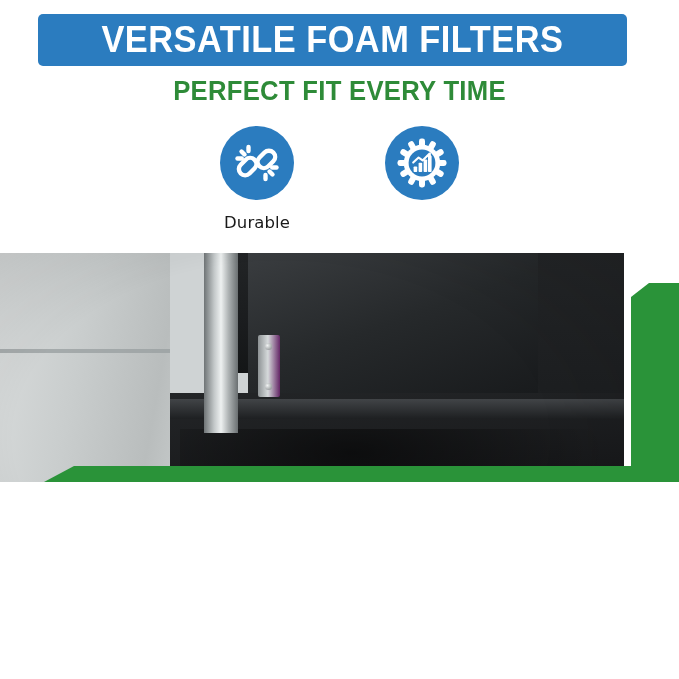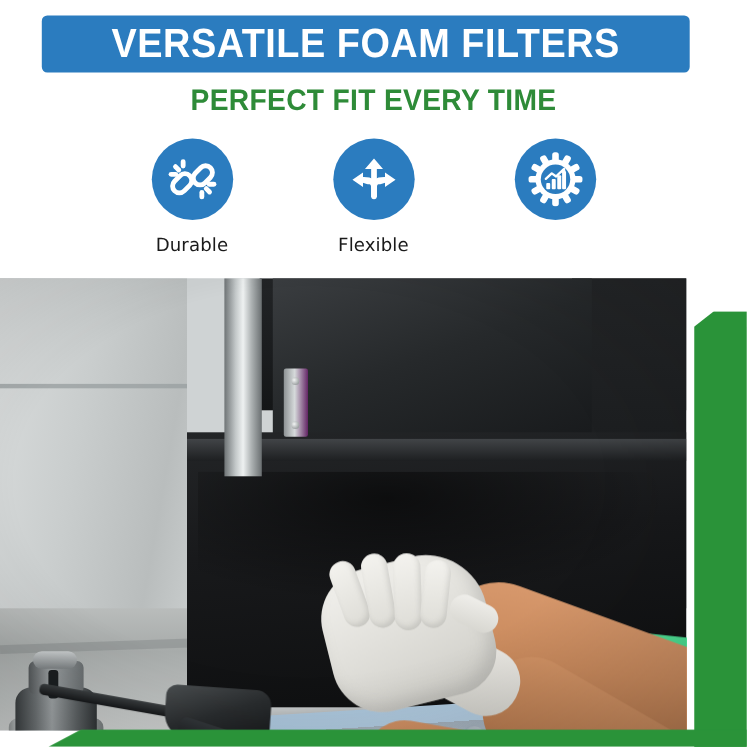--- a/index.html
+++ b/index.html
@@ -3,21 +3,21 @@
 <meta charset="utf-8">
 <style>
   html,body{margin:0;padding:0;}
   body{
     width:679px;height:679px;
     background:#ffffff;
     font-family:"Liberation Sans",sans-serif;
     overflow:hidden;
     position:relative;
   }
-  #root{position:relative;width:679px;height:679px;background:#fff;overflow:hidden;}
+  #root{position:relative;width:679px;height:482px;background:#fff;overflow:hidden;}
 
   
   .banner{
     position:absolute;left:38px;top:14px;width:589px;height:52px;
     background:#2b7cbf;border-radius:5px;
     display:flex;align-items:center;justify-content:center;
   }
   .banner-title{
     color:#ffffff;
     font-family:"Liberation Sans Narrow","Liberation Sans",sans-serif;
@@ -237,46 +237,20 @@
               <path d="M39.5 35.5 L36.5 32.5"></path>
               <path d="M43.5 28.5 L39.2 28.5"></path>
               <path d="M32.5 40.0 L32.5 36.0"></path>
             </g>
           </svg>
         </span>
       </div>
       <div class="feat-label">Durable</div>
     </div>
 
-    <div class="feature">
-      <div class="circle">
-        <span>
-          <svg width="48" height="48" viewBox="0 0 48 48">
-            <g fill="#ffffff">
-
-              <path d="M21.4 40 L26.6 40 L26.6 14.6 L32.2 14.6 L24 5 L15.8 14.6 L21.4 14.6 Z"></path>
-
-              <path d="M23.6 26.2 c-4.6 0 -7.4 -1.6 -9.6 -3.2 l0 -4.2 l-9.6 6.6 l9.6 6.6 l0 -4.2
-                       c1.6 1.0 3.6 1.6 6.2 1.8 z" transform="translate(0,-1)"></path>
-
-              <path d="M24.4 26.2 c4.6 0 7.4 -1.6 9.6 -3.2 l0 -4.2 l9.6 6.6 l-9.6 6.6 l0 -4.2
-                       c-1.6 1.0 -3.6 1.6 -6.2 1.8 z" transform="translate(0,-1)"></path>
-
-              <path d="M18.6 40 L24 40 L24 31 c0 -4.4 -2.6 -6.6 -6.4 -7.4 l0 5.4
-                       c1.8 0.6 2.6 1.6 2.6 3.4 z" opacity="0"></path>
-            </g>
-            <g fill="none" stroke="#ffffff" stroke-width="5.2" stroke-linecap="round">
-              <path d="M24 39.5 L24 31 C24 25.5 19.5 24.6 14.6 24.6"></path>
-              <path d="M24 31 C24 25.5 28.5 24.6 33.4 24.6"></path>
-            </g>
-          </svg>
-        </span>
-      </div>
-      <div class="feat-label">Flexible</div>
-    </div>
 
     <div class="feature">
       <div class="circle">
         <span>
           <svg width="50" height="50" viewBox="0 0 50 50">
 
             <g fill="#ffffff">
               <g id="tooth-group">
                 <rect x="22" y="0.5" width="6" height="9" rx="2.4"></rect>
               </g>

